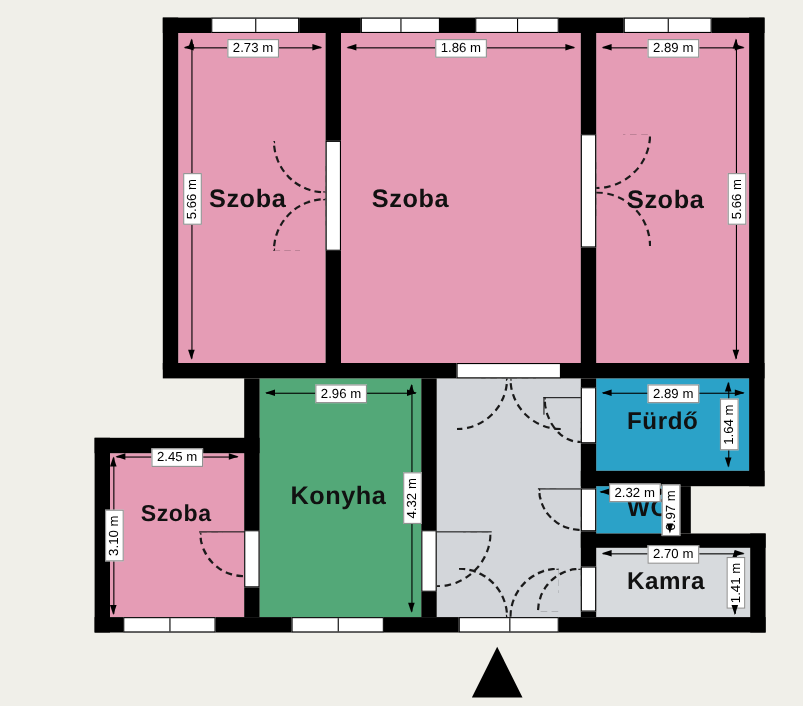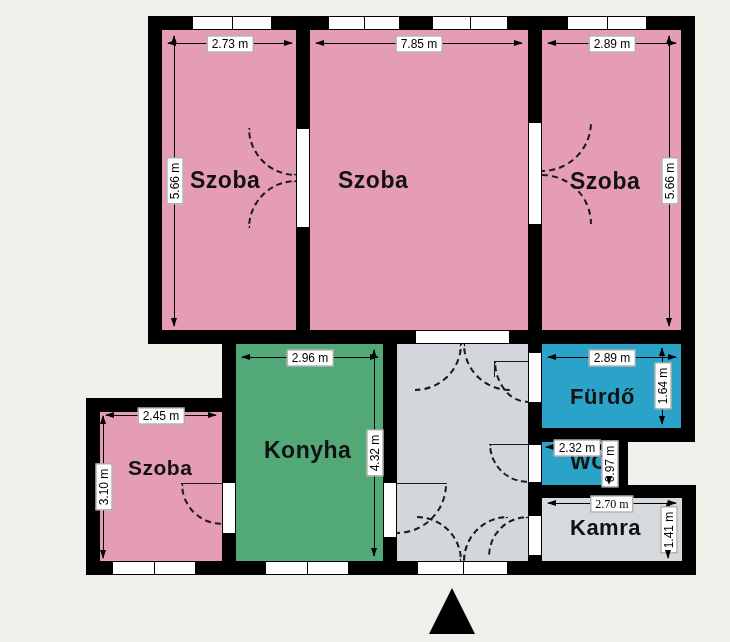--- a/index.html
+++ b/index.html
@@ -95,30 +95,30 @@
   <div class="arc h-tr" style="left:489px;top:444px;width:39px;height:39px;"></div>
   <div class="leaf" style="left:489px;top:444px;width:39px;height:1px;"></div>
   <div class="arc h-br" style="left:488px;top:516px;width:40px;height:40px;"></div>
   <div class="arc h-tr" style="left:181px;top:484px;width:41px;height:41px;"></div>
   <div class="leaf" style="left:181px;top:483px;width:41px;height:1px;"></div>
 
   <div class="room-label fs23" style="left:162px;top:167px;width:134px;">Szoba</div>
   <div class="room-label fs23" style="left:310px;top:167px;width:218px;">Szoba</div>
   <div class="room-label fs23" style="left:542px;top:168px;width:139px;">Szoba</div>
   <div class="room-label fs23" style="left:236px;top:437px;width:173px;">Konyha</div>
-  <div class="room-label fs22" style="left:542px;top:384px;width:133px;">Fürdő</div>
+  <div class="room-label fs22" style="left:542px;top:370px;width:133px;">Fürdő</div>
   <div class="room-label fs22" style="left:542px;top:449px;width:70px;">WC</div>
   <div class="room-label fs22" style="left:542px;top:515px;width:124px;">Kamra</div>
   <div class="room-label fs21" style="left:100px;top:456px;width:122px;">Szoba</div>
 
   <div class="dim-h" style="left:168px;top:43px;width:124px;">
     <span class="dim-label">2.73 m</span>
     </div>
   <div class="dim-h" style="left:316px;top:43px;width:206px;">
-    <span class="dim-label">7.85 m</span>
+    <span class="dim-label">1.86 m</span>
     </div>
   <div class="dim-h" style="left:548px;top:43px;width:128px;">
     <span class="dim-label">2.89 m</span>
     </div>
   <div class="dim-v" style="left:174px;top:36px;height:290px;">
     <span class="dim-label">5.66 m</span>
     </div>
   <div class="dim-v" style="left:669px;top:36px;height:290px;">
     <span class="dim-label">5.66 m</span>
     </div>
@@ -133,21 +133,21 @@
     </div>
   <div class="dim-v" style="left:662px;top:348px;height:76px;">
     <span class="dim-label">1.64 m</span>
     </div>
   <div class="dim-h" style="left:546px;top:447px;width:62px;">
     <span class="dim-label">2.32 m</span>
     </div>
   <div class="dim-v" style="left:609px;top:444px;height:40px;">
     <span class="dim-label">0.97 m</span>
     </div>
-  <div class="dim-h" style="left:548px;top:503px;width:128px;font-family:Liberation Serif, serif;">
+  <div class="dim-h" style="left:548px;top:503px;width:128px;">
     <span class="dim-label">2.70 m</span>
     </div>
   <div class="dim-v" style="left:668px;top:501px;height:57px;">
     <span class="dim-label">1.41 m</span>
     </div>
   <div class="dim-h" style="left:106px;top:415px;width:110px;">
     <span class="dim-label">2.45 m</span>
     </div>
   <div class="dim-v" style="left:103px;top:416px;height:142px;">
     <span class="dim-label">3.10 m</span>

